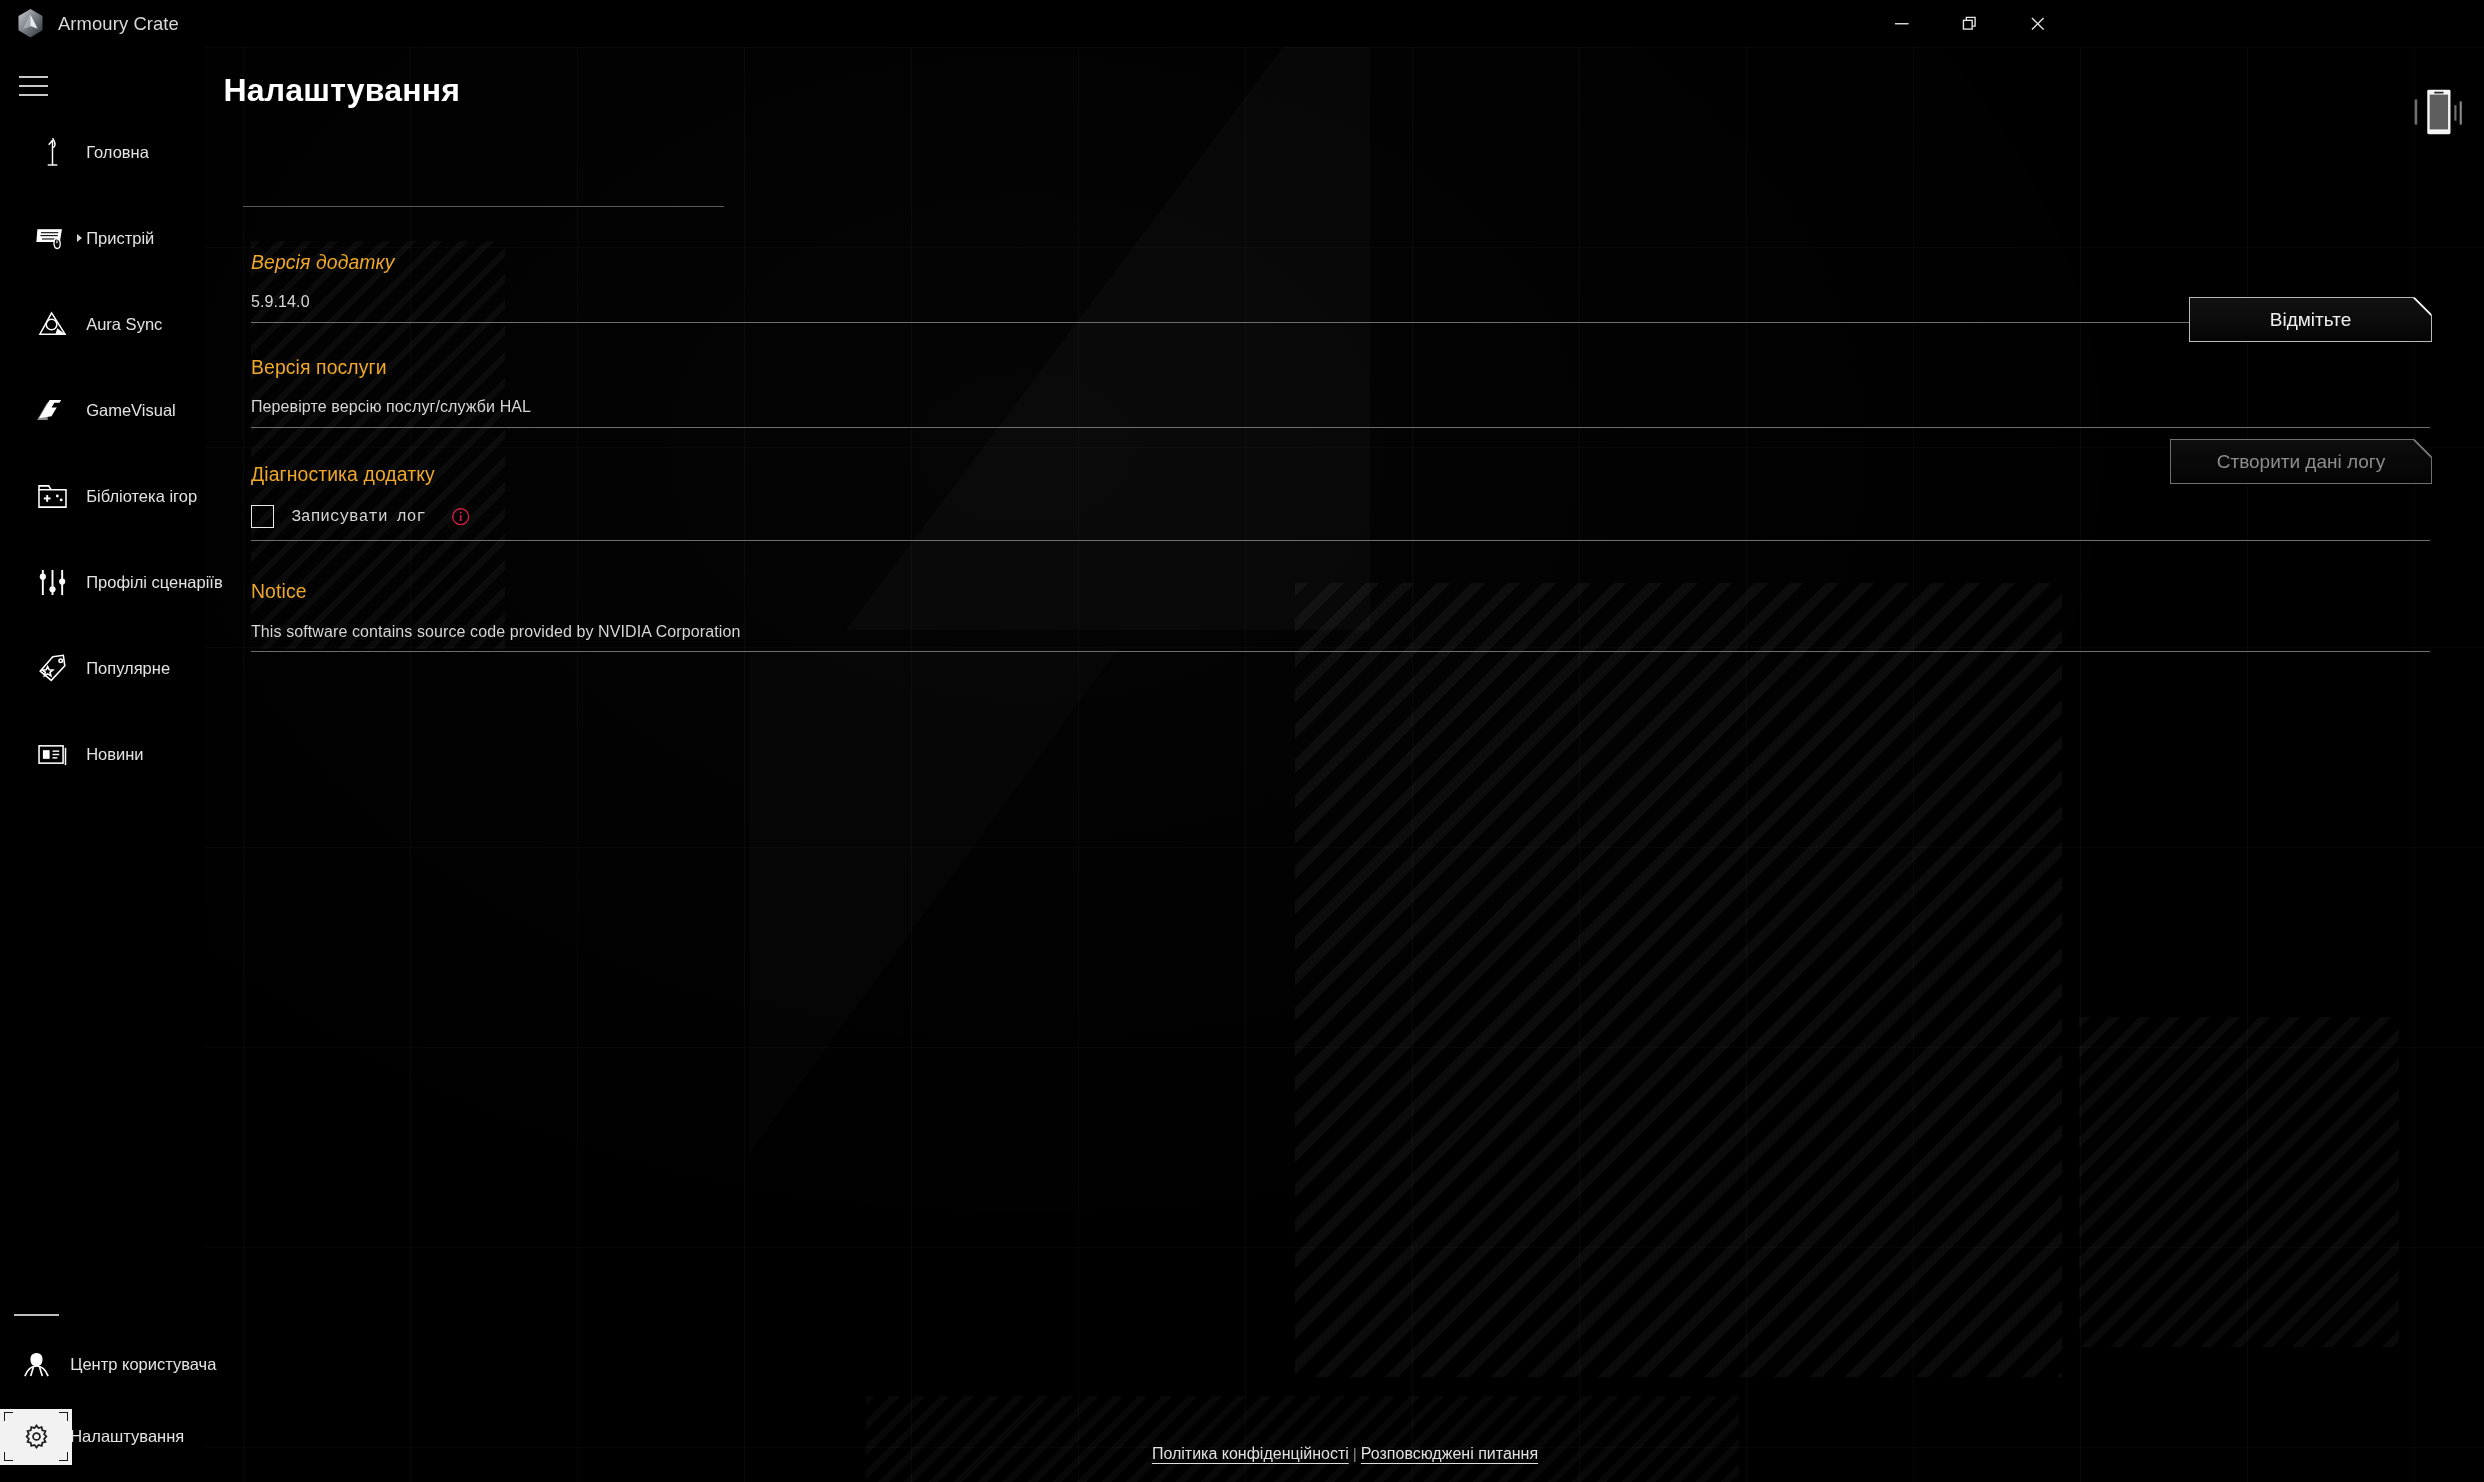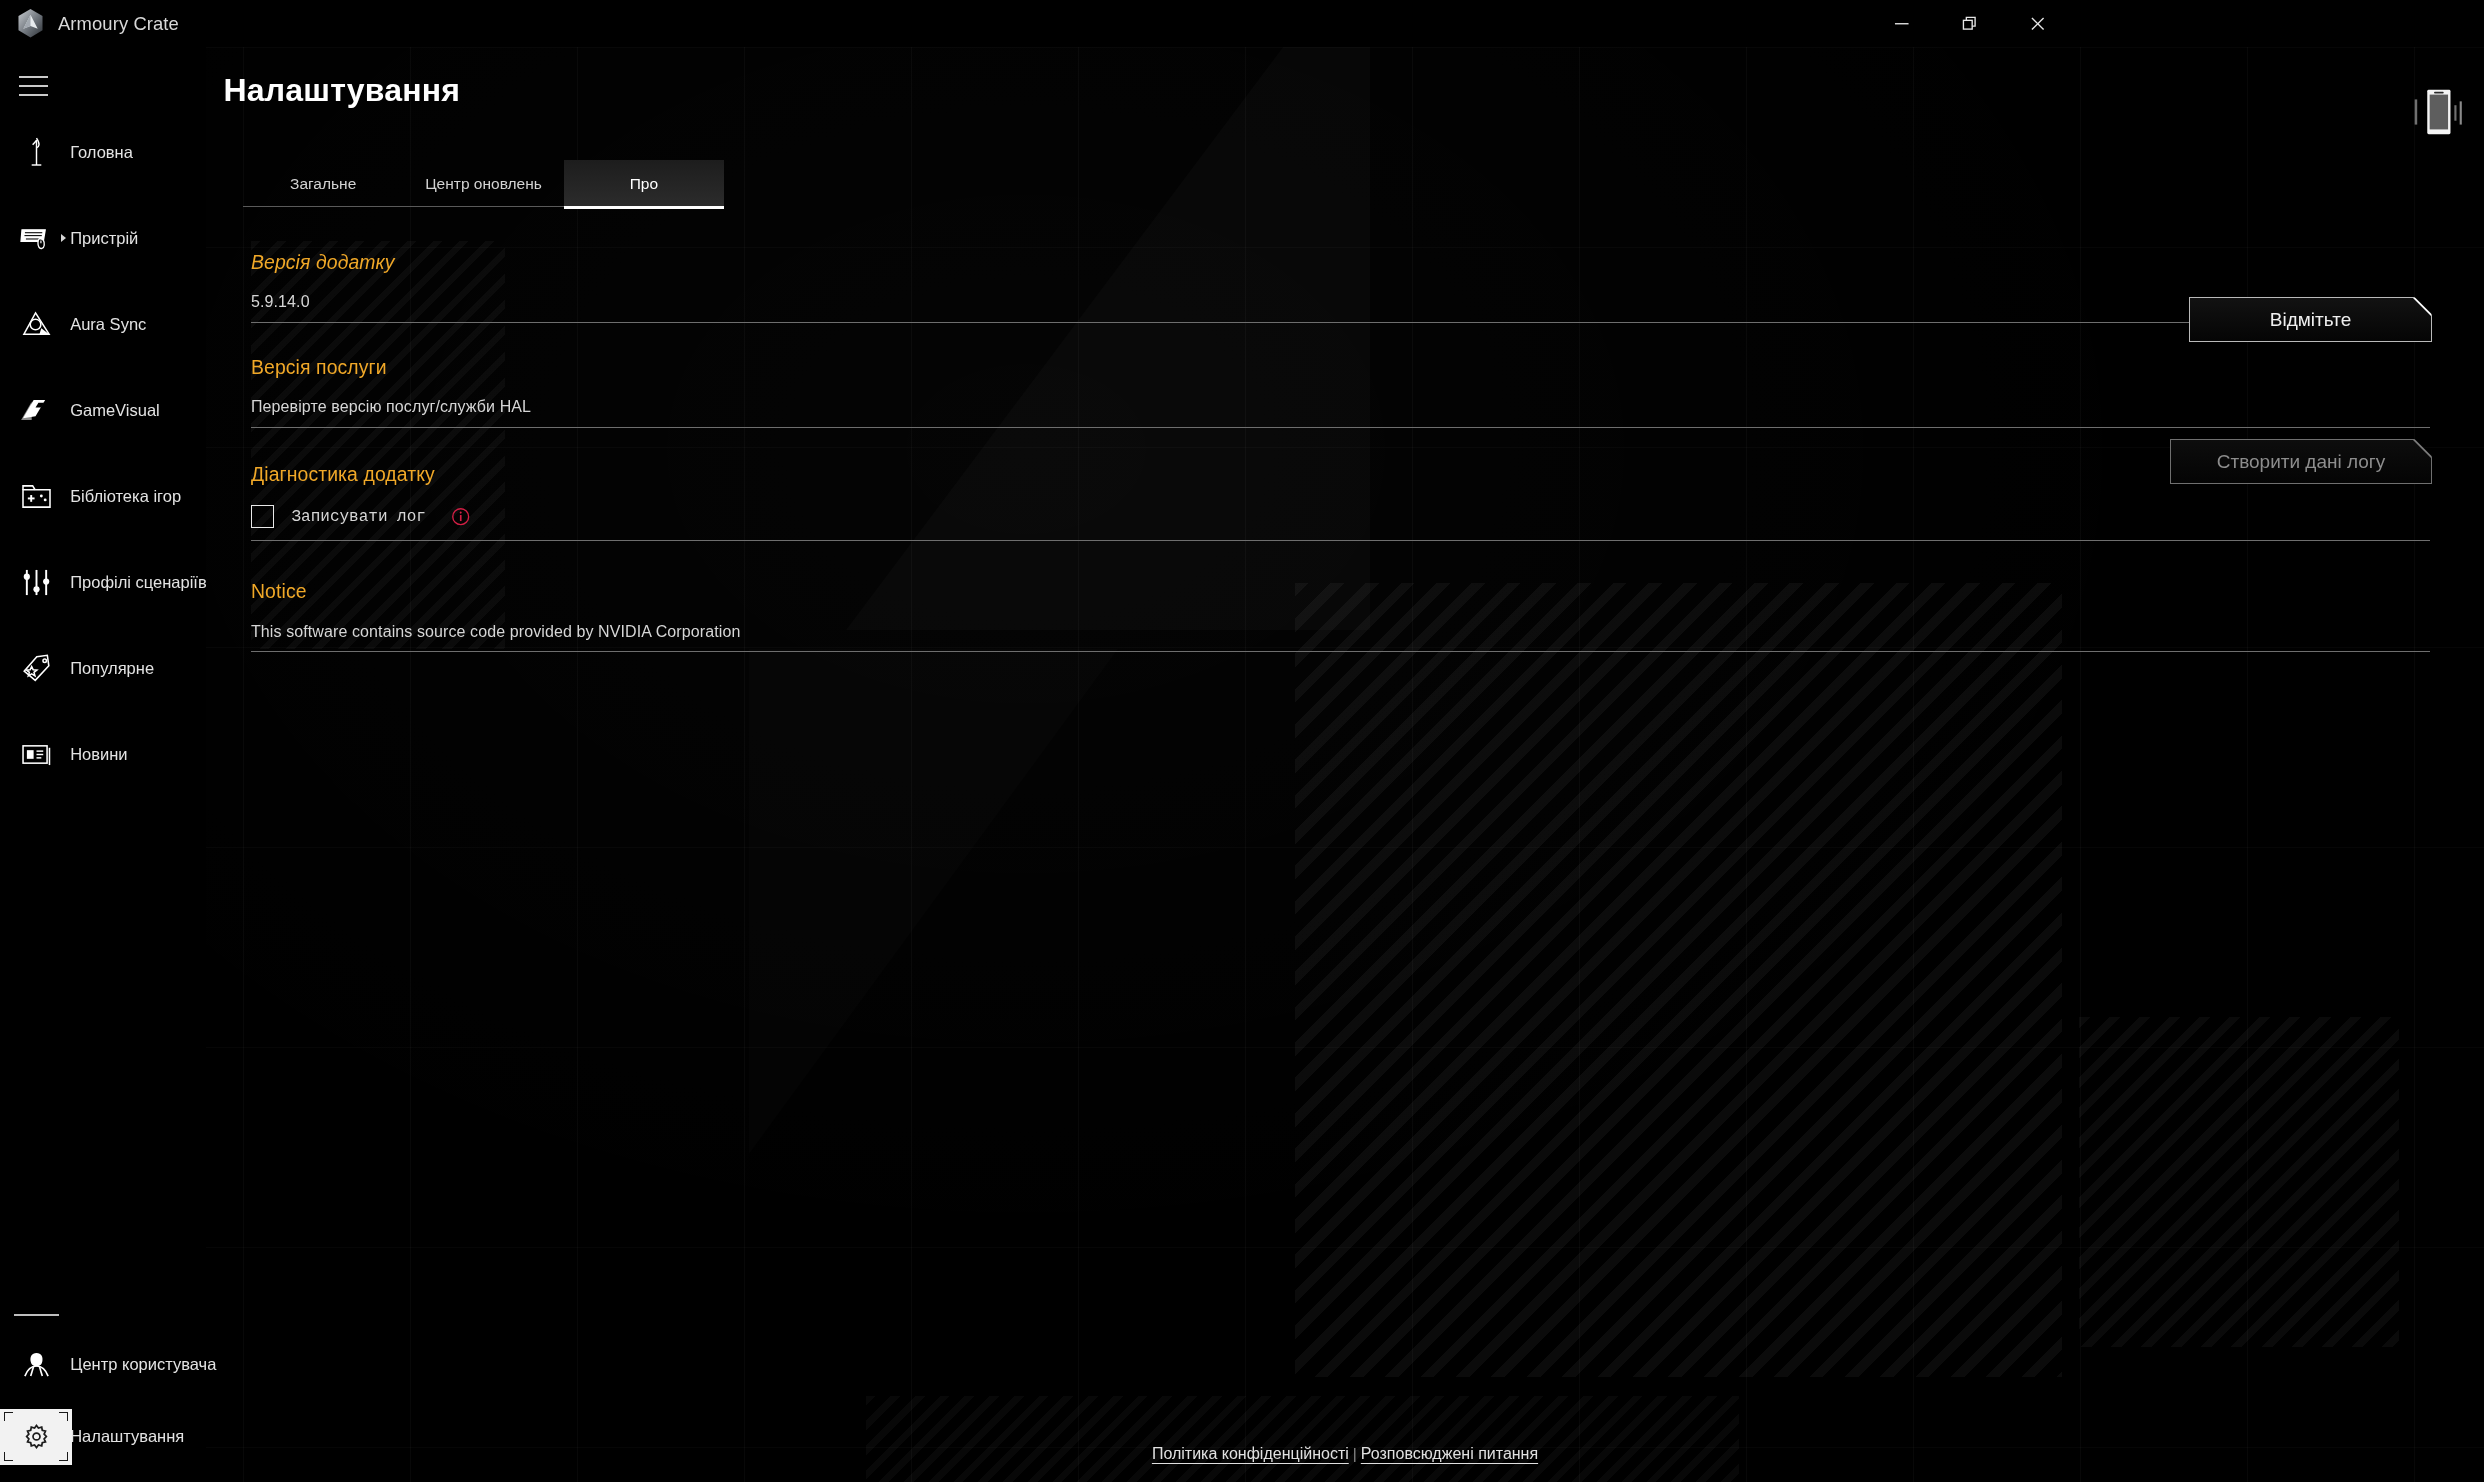--- a/index.html
+++ b/index.html
@@ -70,21 +70,21 @@
     margin: 15.5px 0 0 13.6px;
     display: flex; flex-direction: column;
     justify-content: center; gap: 6.8px;
     padding: 0 5.8px;
   }
   .hamburger span {
     display:block; height: 1.9px; width: 29px;
     background: #c9c9c9;
   }
 
-  .nav-list { margin-top: 21.3px; }
+  .nav-list { margin-top: 21.3px; margin-left: 16px; }
 
   .nav-item {
     position: relative;
     display: flex;
     align-items: center;
     height: 43px;
     margin-bottom: 43px;
     padding-left: 0;
     cursor: pointer;
   }
@@ -606,25 +606,20 @@
       <svg width="64" height="60" viewBox="0 0 66 62">
         <rect x="25" y="8" width="24" height="46" rx="1.5" fill="#f4f4f4"></rect>
         <rect x="27.5" y="13" width="19" height="36" fill="#5e5e5e"></rect>
         <rect x="32" y="10" width="10" height="1.8" rx="0.9" fill="#2a2a2a"></rect>
         <rect x="12" y="18" width="2.6" height="26" fill="#707070"></rect>
         <rect x="53" y="24" width="2.2" height="16" fill="#707070"></rect>
         <rect x="58.5" y="20" width="2.2" height="24" fill="#8a8a8a"></rect>
       </svg>
     </div>
 
-    <div class="tabs">
-      <div class="tab">Загальне</div>
-      <div class="tab">Центр оновлень</div>
-      <div class="tab active">Про</div>
-    </div>
     <div class="tabs-underline"></div>
 
     <div class="panel">
 
       <div class="section sec-app-version">
         <div class="section-head">Версія додатку</div>
         <div class="section-body">5.9.14.0</div>
         <div class="section-rule"></div>
       </div>
 

